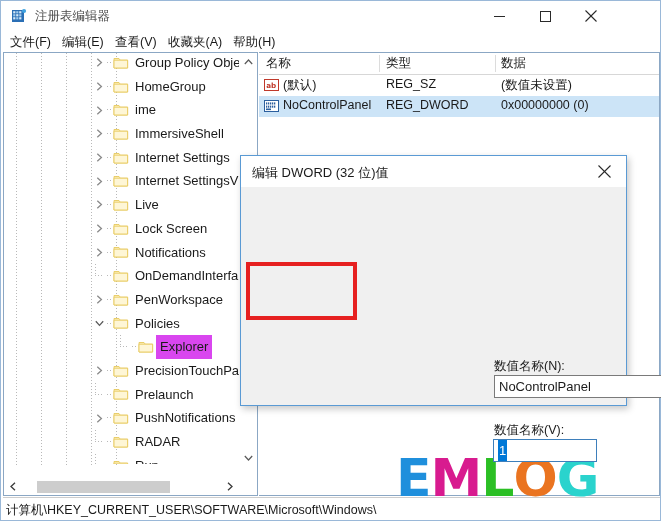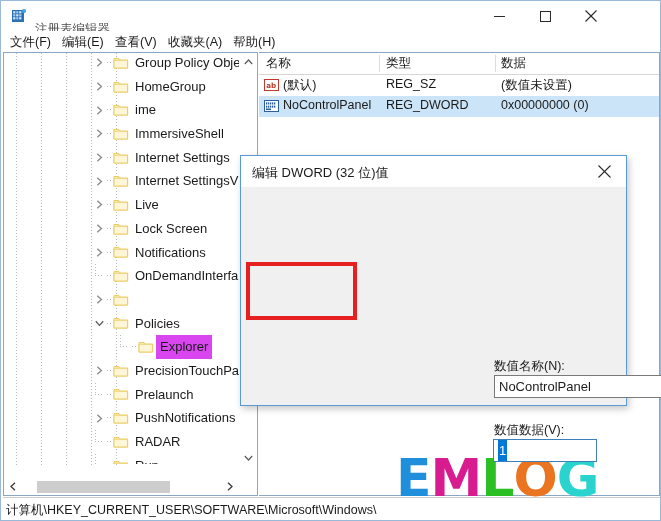--- a/index.html
+++ b/index.html
@@ -41,21 +41,21 @@
     background: #ffffff;
     box-sizing: border-box;
   }
   .title-icon {
     position: absolute;
     left: 10px; top: 7px;
     width: 16px; height: 16px;
   }
   .title-text {
     position: absolute;
-    left: 34px; top: 20px;
+    left: 34px; top: 7px;
     font-size: 12.5px;
     color: #4a4a4a;
     white-space: nowrap;
   }
   .wbtn {
     position: absolute;
     top: 0;
     width: 46px;
     height: 30px;
     display: flex;
@@ -586,20 +586,21 @@
                 <polyline points="1.3,0.8 5.4,4.5 1.3,8.2" fill="none" stroke="#8a8a8a" stroke-width="1.3"></polyline>
               </svg>
             </div>
             <div class="dot-stub" style="left: 103px; width: 6px;"></div>
             <div class="tw-folder" style="left: 109px;">
               <svg width="16" height="14" viewBox="0 0 16 14">
                 <path d="M1 2.5 L6 2.5 L7.3 4.2 L14.6 4.2 L14.6 12 L1 12 Z" fill="#fdf0bd" stroke="#e8c95f" stroke-width="0.9"></path>
                 <path d="M1 4.2 L14.6 4.2 L14.6 12 L1 12 Z" fill="#fef6d6" stroke="#e8c95f" stroke-width="0.9"></path>
               </svg>
             </div>
+            <div class="tw-label" style="left: 131px;">PenWorkspace</div>
           </div>
           <div class="tree-row">
             <div class="tw-arrow" style="left: 87px;">
               <svg width="9" height="7" viewBox="0 0 9 7">
                 <polyline points="0.8,1.3 4.5,5.4 8.2,1.3" fill="none" stroke="#5a5a5a" stroke-width="1.3"></polyline>
               </svg>
             </div>
             <div class="dot-stub" style="left: 103px; width: 6px;"></div>
             <div class="tw-folder" style="left: 109px;">
               <svg width="16" height="14" viewBox="0 0 16 14">
@@ -776,21 +777,21 @@
         <svg width="13" height="13" viewBox="0 0 13 13">
           <line x1="0.5" y1="0.5" x2="12.5" y2="12.5" stroke="#2a2a2a" stroke-width="1.1"></line>
           <line x1="12.5" y1="0.5" x2="0.5" y2="12.5" stroke="#2a2a2a" stroke-width="1.1"></line>
         </svg>
       </div>
     </div>
 
     <div class="dlg-label" style="left:253px; top:202px;">数值名称(N):</div>
     <div class="dlg-input name-input" style="position:absolute; left:253px; top:219px; width:361px; height:23px;">NoControlPanel</div>
 
-    <div class="dlg-label" style="left:253px; top:266px;">数值数据(V):</div>
+    <div class="dlg-label" style="left:253px; top:266px;">数值名称(V):</div>
     <div class="dlg-input data-input">
       <span class="data-sel">1</span>
     </div>
 
     <div class="radio-row" style="top:286px">
       
       
     </div>
     <div class="radio-row" style="top:315px">
       

